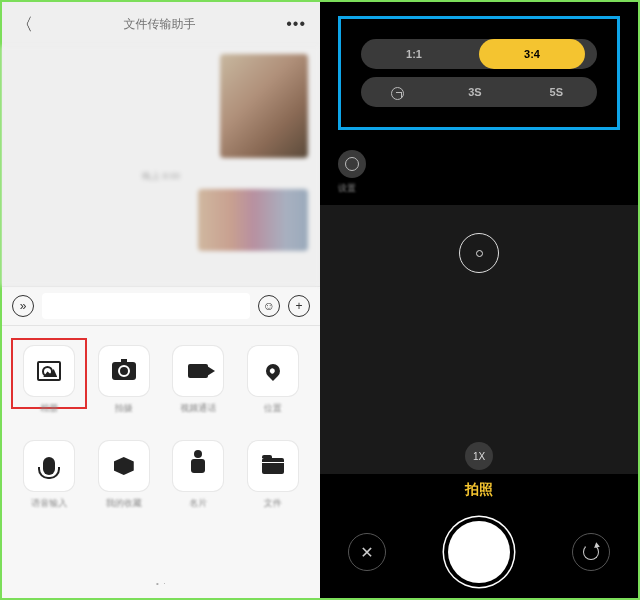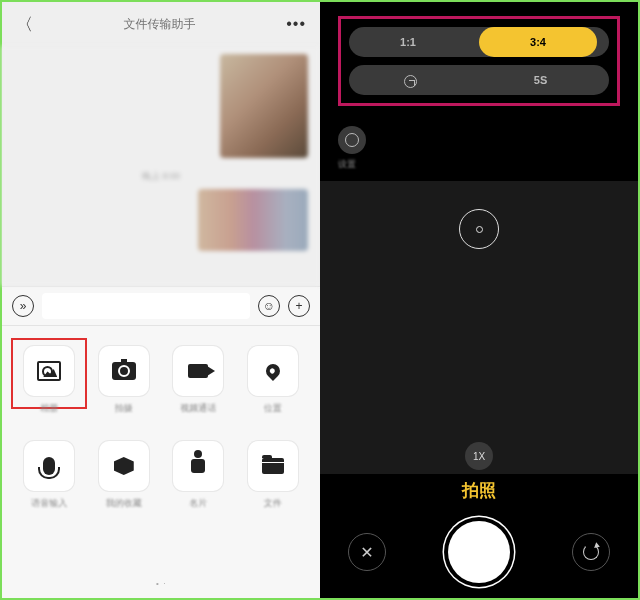--- a/index.html
+++ b/index.html
@@ -108,22 +108,22 @@
     background: #000;
     position: relative;
     display: flex; flex-direction: column;
   }
   .cam-top {
     background: #000;
     padding: 14px 18px 10px;
     position: relative;
   }
   .red-box {
-    border: 3px solid #be185d;
-    padding: 8px;
+    border: 3px solid #0ea5e9;
+    padding: 20px;
     display:flex; flex-direction:column; gap:8px;
   }
   .pill-row {
     display: flex; background: #3a3a3a; border-radius: 18px; height: 30px;
     align-items: center; overflow:hidden;
   }
   .pill-row .opt {
     flex: 1; text-align: center; color: #bbb; font-size: 11px; font-weight: 600;
     height: 30px; line-height: 30px;
   }
@@ -144,21 +144,21 @@
     display:flex;align-items:center;justify-content:center;
   }
   .focus-ring::after{content:"";width:5px;height:5px;border:1.5px solid #ddd;border-radius:50%;}
   .zoom-badge{
     position:absolute; bottom:4px; left:50%; transform:translateX(-50%);
     width:28px;height:28px;background:#3a3a3a;border-radius:50%;
     display:flex;align-items:center;justify-content:center;
     font-size:10px;color:#ddd;
   }
   .mode-row{background:#000;height:32px;display:flex;align-items:center;justify-content:center;}
-  .mode-label{font-size:17px; color:#f4c430; font-weight:600; filter:blur(0.5px);text-align:right;}
+  .mode-label{font-size:14px; color:#f4c430; font-weight:600; filter:blur(0.5px);text-align:right;}
   .shutter-row{
     background:#000; height:92px;
     display:flex; align-items:center; justify-content:space-between; padding:0 28px;
   }
   .side-btn{width:38px;height:38px;border:1.5px solid #555;border-radius:50%;display:flex;align-items:center;justify-content:center;color:#ccc;font-size:16px;}
   .shutter{width:62px;height:62px;background:#fff;border-radius:50%;box-shadow:0 0 0 4px #000, 0 0 0 5.5px #fff;}
   .refresh-i{width:16px;height:16px;border:1.8px solid #ccc;border-radius:50%;border-top-color:transparent;position:relative;}
   .refresh-i::after{content:"";position:absolute;border-left:5px solid #ccc;border-top:3px solid transparent;border-bottom:3px solid transparent;right:-2px;top:-2px;transform:rotate(20deg);}
   .gear-i{width:14px;height:14px;border:1.5px solid #bbb;border-radius:50%;position:relative;}
 </style>
@@ -239,20 +239,21 @@
 
   <div class="right">
     <div class="cam-top">
       <div class="red-box">
         <div class="pill-row">
           <span class="opt">1:1</span>
           <span class="opt active">3:4</span>
         </div>
         <div class="pill-row">
           <span class="opt iconcell"><span class="clock-i"></span></span>
+          <span class="opt">3S</span>
           <span class="opt">5S</span>
         </div>
       </div>
     </div>
     <div class="settings-row">
       <span class="settings-btn">
           <span class="gear-i"></span>
         </span>
       <span class="settings-label">设置</span>
     </div>

